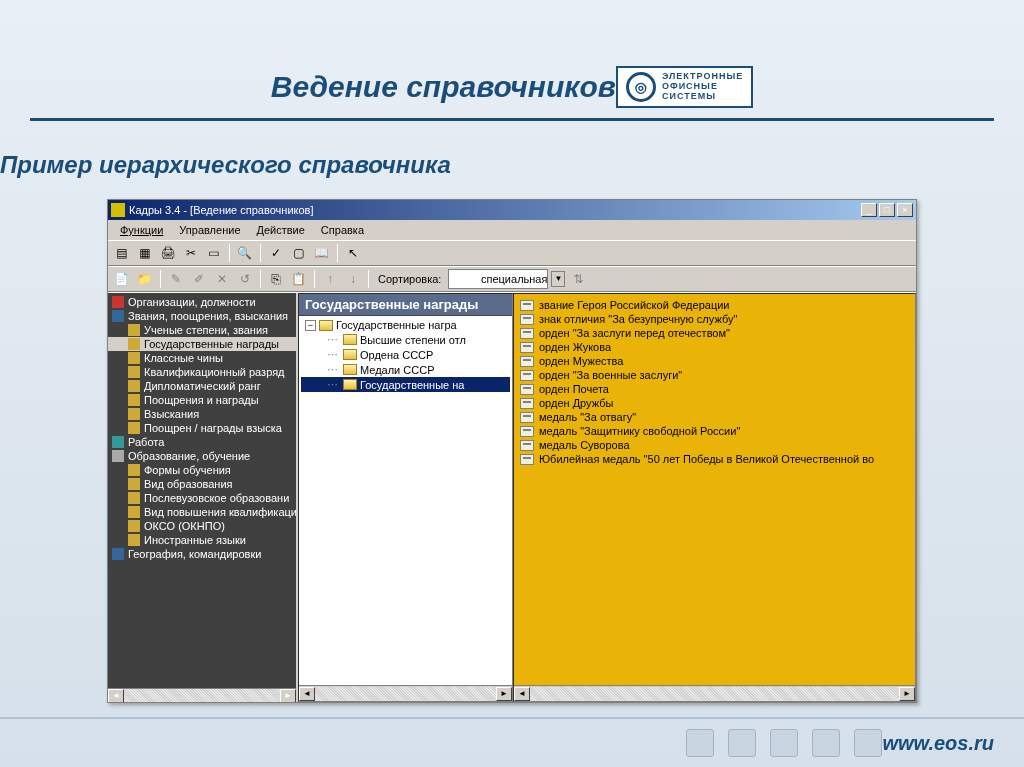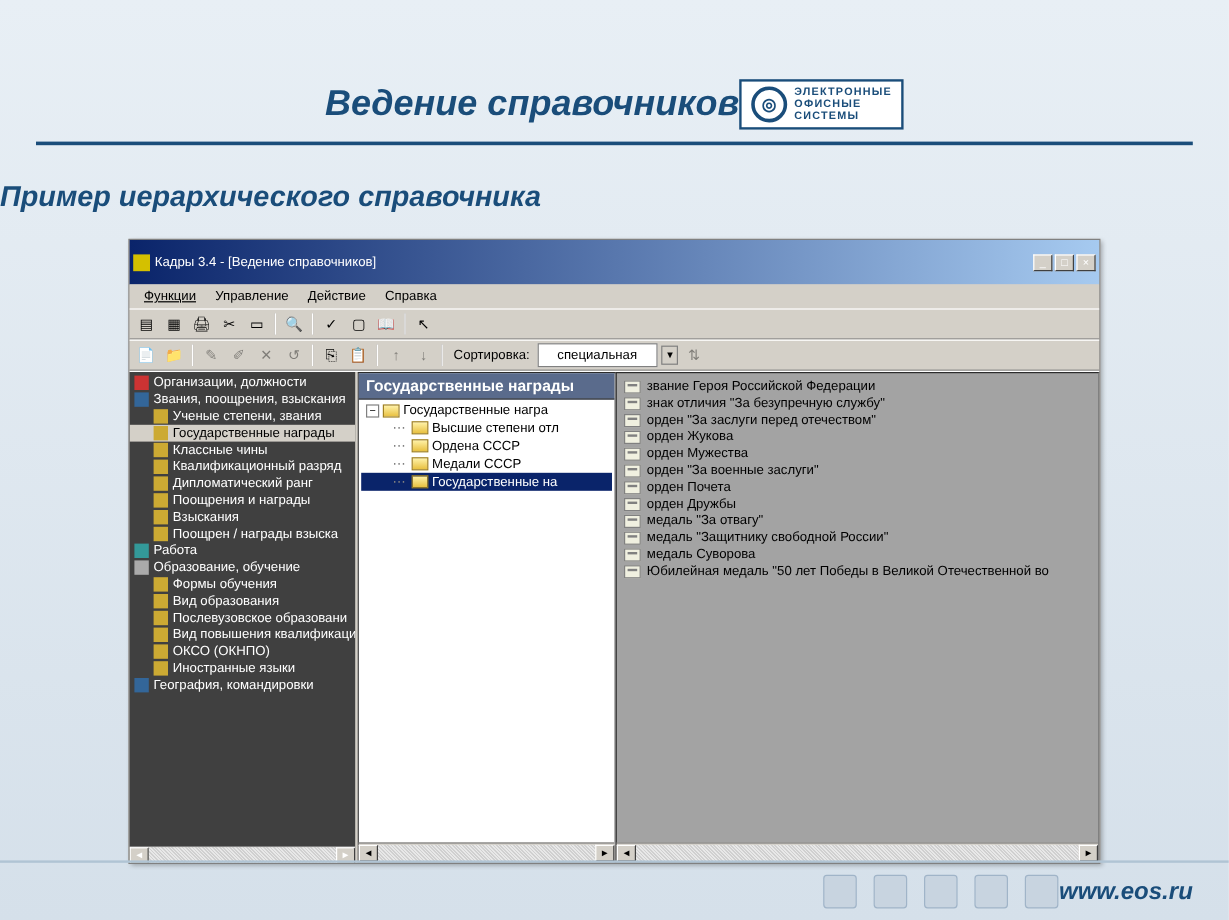--- a/index.html
+++ b/index.html
@@ -11,45 +11,45 @@
 .logo-box { border: 2px solid #1a4d7a; padding: 4px 8px; display: flex; align-items: center; gap: 6px; background: #fff; }
 .logo-spiral { width: 30px; height: 30px; border: 3px solid #1a4d7a; border-radius: 50%; display: flex; align-items: center; justify-content: center; color: #1a4d7a; font-size: 14px; font-weight: bold; }
 .logo-text { font-size: 9px; color: #1a4d7a; font-weight: bold; line-height: 1.1; letter-spacing: 1px; }
 .hr-line { height: 3px; background: #1a4d7a; margin: 0 30px 0 30px; }
 
 
 .slide-subtitle { text-align: left; color: #1a4d7a; font-size: 24px; font-weight: bold; font-style: italic; margin: 30px 0 20px 0; }
 
 
 .app-window { margin: 0 auto; width: 810px; border: 1px solid #808080; background: #d4d0c8; box-shadow: 2px 2px 4px rgba(0,0,0,0.3); }
-.titlebar { background: linear-gradient(to right, #0a246a, #a6caf0); color: #fff; height: 37px; display: flex; align-items: center; padding: 0 3px; font-size: 11px; }
+.titlebar { background: linear-gradient(to right, #0a246a, #a6caf0); color: #fff; height: 20px; display: flex; align-items: center; padding: 0 3px; font-size: 11px; }
 .titlebar-icon { width: 14px; height: 14px; background: #d4c000; margin-right: 4px; }
 .titlebar-text { flex: 1; }
 .titlebar-buttons { display: flex; gap: 2px; }
 .tb-btn { width: 16px; height: 14px; background: #d4d0c8; border: 1px solid #fff; border-right-color: #404040; border-bottom-color: #404040; font-size: 9px; display: flex; align-items: center; justify-content: center; cursor: default; }
 
 
 .menubar { display: flex; background: #d4d0c8; padding: 2px 4px; font-size: 11px; }
 .menuitem { padding: 2px 8px; cursor: default; }
 .menuitem u { text-decoration: underline; }
 
 
 .toolbar { display: flex; align-items: center; padding: 2px 4px; background: #d4d0c8; border-top: 1px solid #fff; border-bottom: 1px solid #808080; gap: 3px; min-height: 26px; }
 .tbtn { width: 20px; height: 20px; border: 1px solid transparent; display: flex; align-items: center; justify-content: center; font-size: 12px; cursor: default; }
 .tsep { width: 1px; height: 18px; background: #808080; margin: 0 2px; border-right: 1px solid #fff; }
 .tlabel { font-size: 11px; margin: 0 4px; }
-.tcombo { height: 20px; font-size: 11px; background: #fff; border: 1px solid #808080; width: 100px; padding: 1px 15px; display: flex; justify-content: flex-start; align-items: center; }
+.tcombo { height: 20px; font-size: 11px; background: #fff; border: 1px solid #808080; width: 100px; padding: 1px 0; display: flex; justify-content: flex-end; align-items: center; }
 .combo-arrow { width: 14px; height: 16px; background: #d4d0c8; border: 1px solid #808080; text-align: center; font-size: 8px; line-height: 14px; }
 
 
 .panes { display: flex; height: 410px; border-top: 1px solid #fff; }
 .pane-left { width: 190px; background: #404040; color: #fff; overflow: hidden; position: relative; border-right: 2px solid #d4d0c8; }
 .pane-left .scrl { position: absolute; bottom: 0; left: 0; right: 0; height: 14px; background: #d4d0c8; border-top: 1px solid #808080; display: flex; }
 .pane-middle { width: 215px; background: #fff; border: 1px inset #808080; display: flex; flex-direction: column; }
-.pane-right { flex: 1; background: #a3a3a3; border: 1px inset #808080; display: flex; flex-direction: column; }
+.pane-right { flex: 1; background: #eab308; border: 1px inset #808080; display: flex; flex-direction: column; }
 
 .left-tree { font-size: 11px; padding: 2px 0; }
 .lt-item { display: flex; align-items: center; padding: 1px 4px; white-space: nowrap; gap: 4px; cursor: default; }
 .lt-item.l1 { padding-left: 4px; }
 .lt-item.l2 { padding-left: 20px; }
 .lt-item.selected { background: #d4d0c8; color: #000; }
 .lt-icon { width: 12px; height: 12px; flex-shrink: 0; }
 .color-red { background: #cc3333; }
 .color-blue { background: #336699; }
 .color-yellow { background: #ccaa33; }

